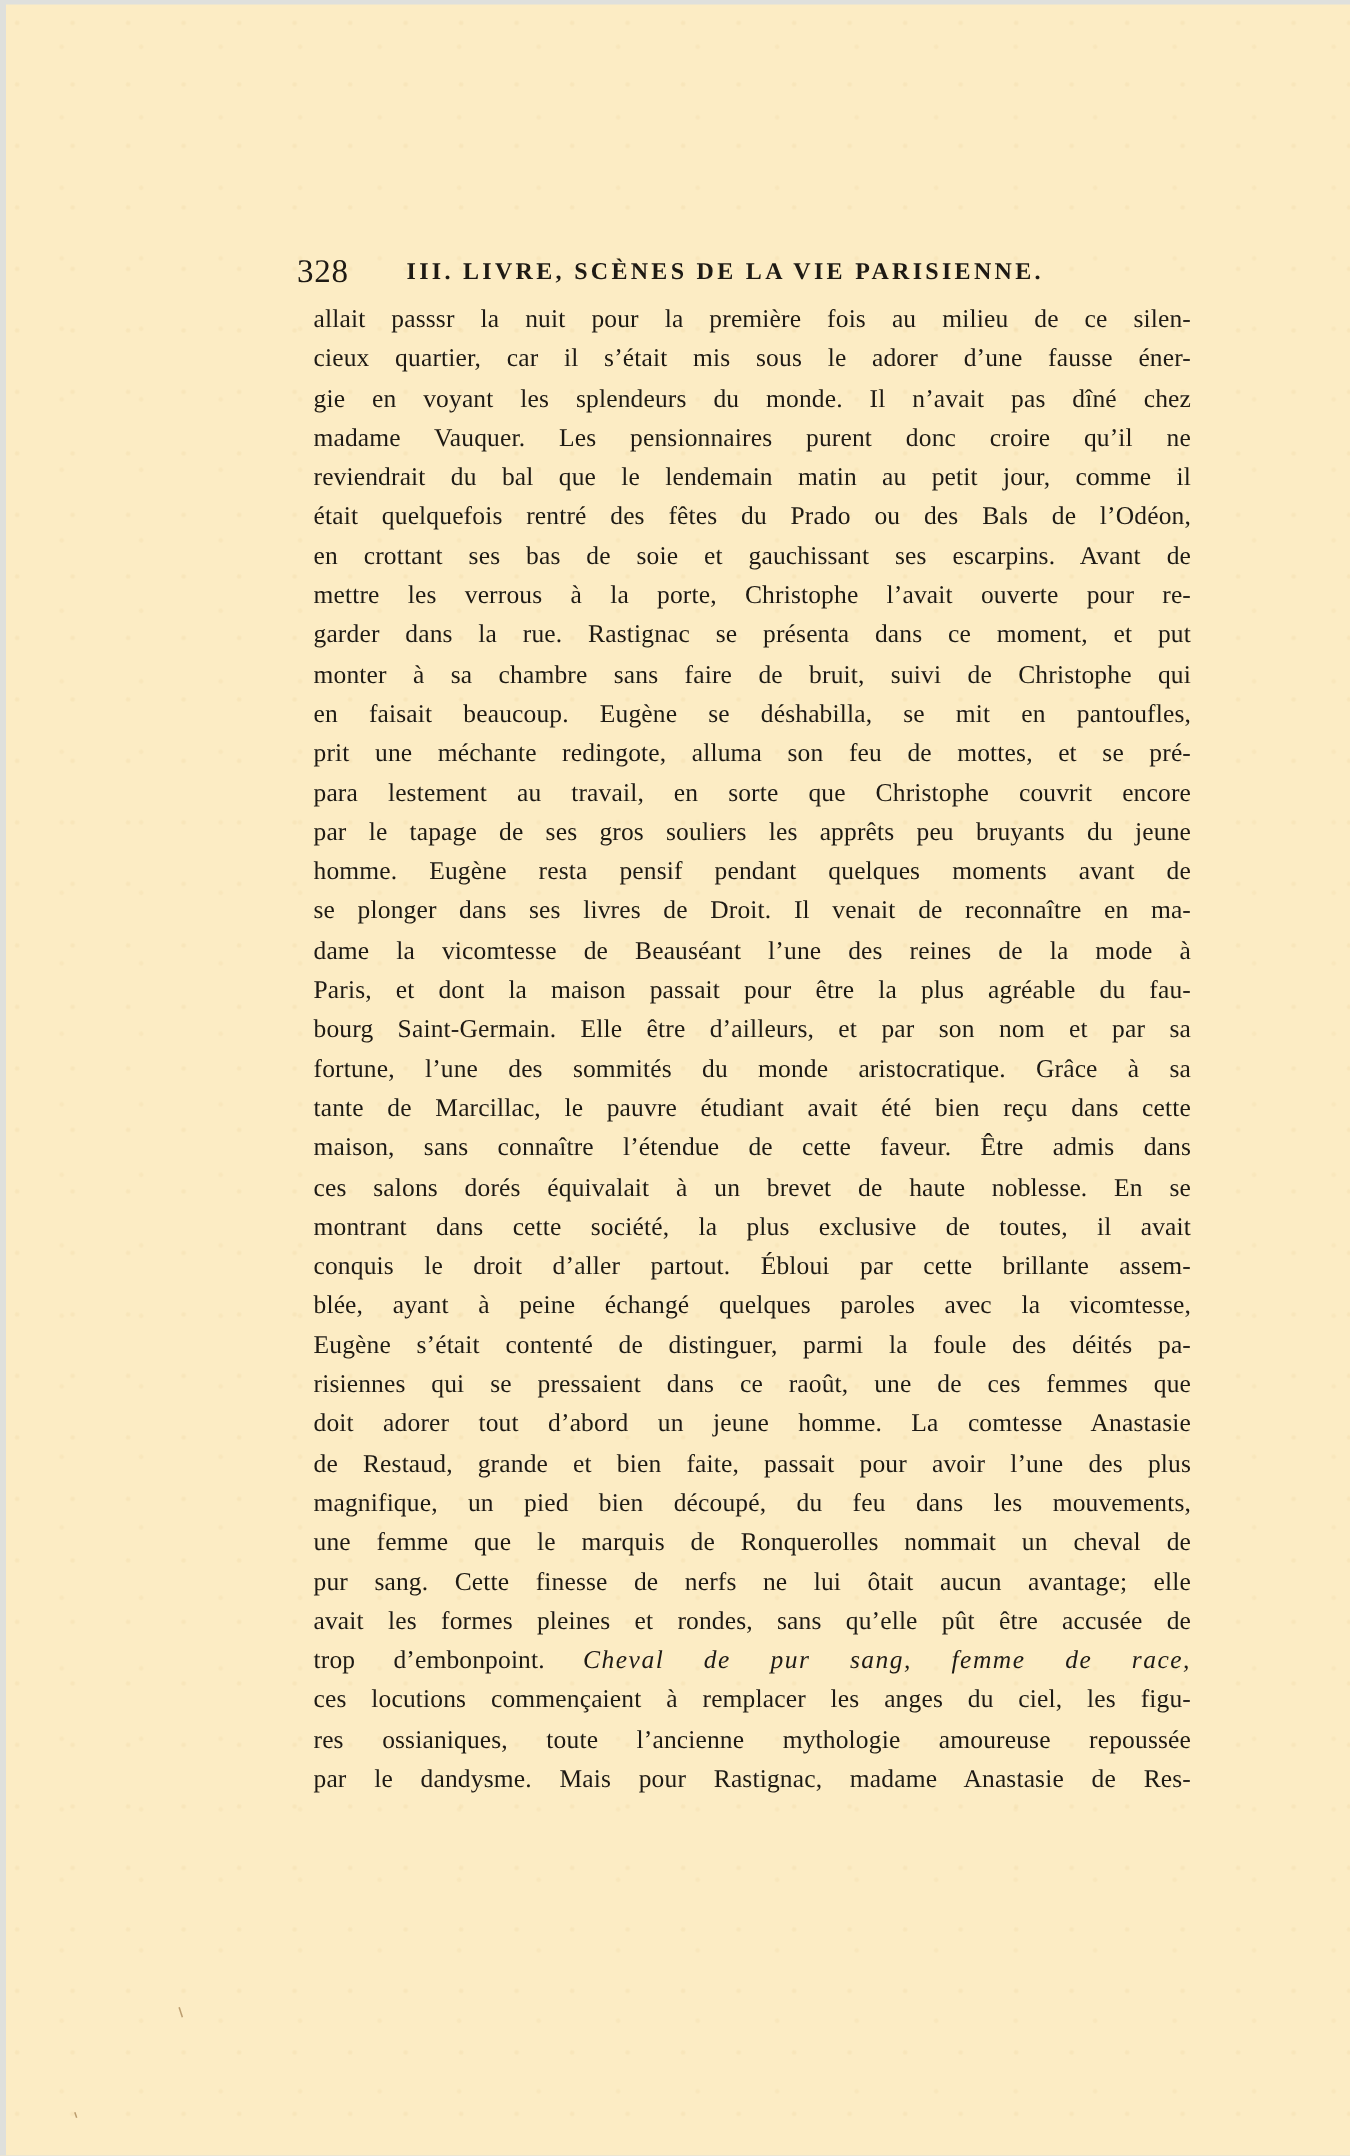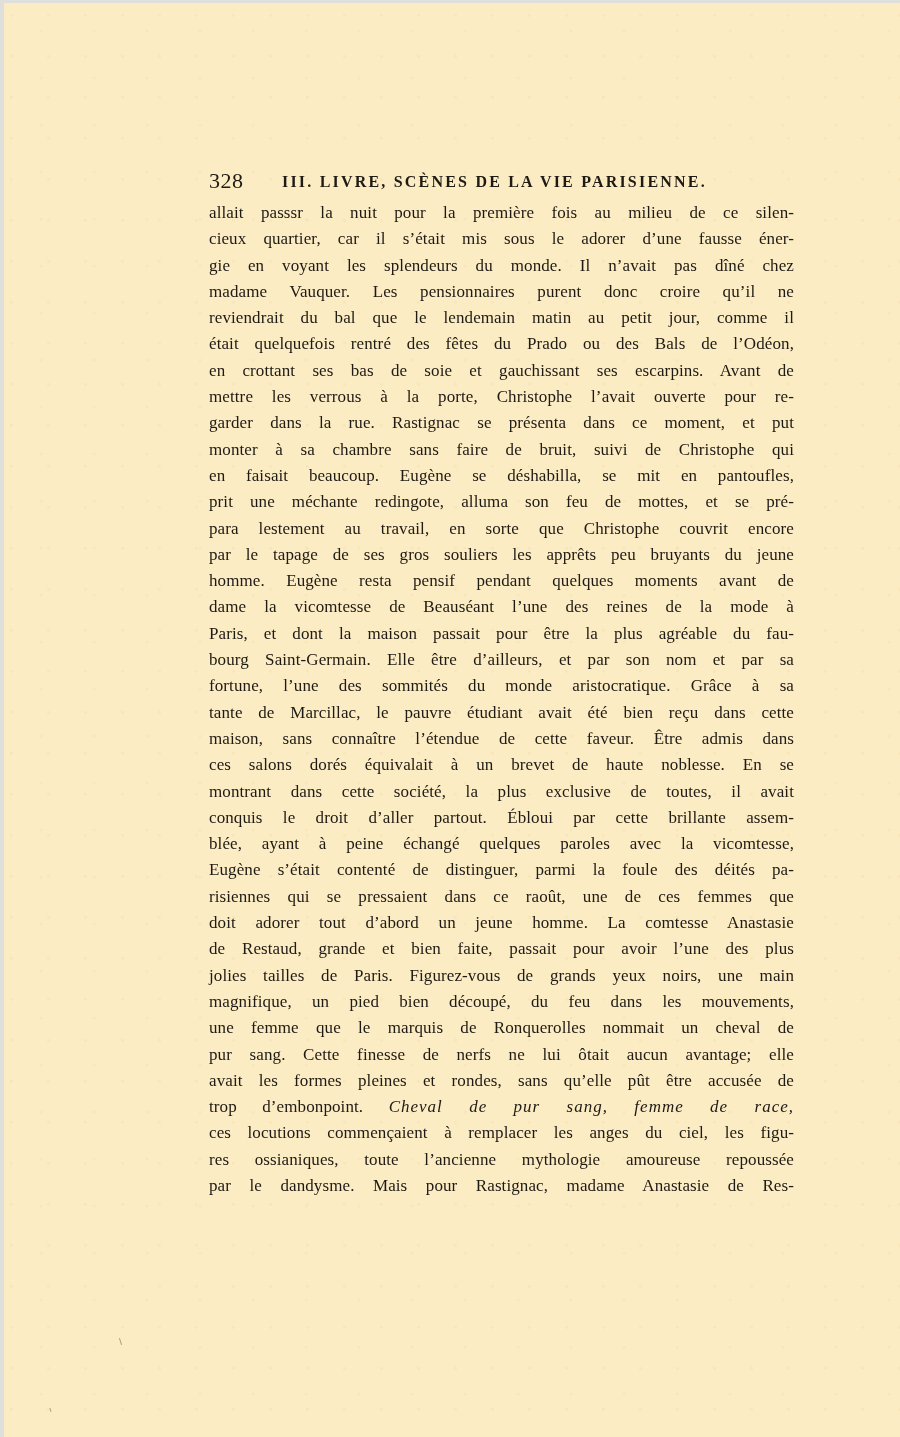--- a/index.html
+++ b/index.html
@@ -20,21 +20,21 @@
       width: 896px;
       height: 1434px;
       background: #fcecc4;
       background-image:
         radial-gradient(circle at 20% 30%, rgba(230,200,140,0.18) 0 1px, transparent 2px),
         radial-gradient(circle at 70% 60%, rgba(230,200,140,0.15) 0 1px, transparent 2px);
       background-size: 37px 41px, 53px 47px;
     }
     .running-head {
       position: absolute;
-      left: 205px;
+      left: 194px;
       top: 165px;
       width: 600px;
       height: 30px;
       font-family: "DejaVu Serif", serif;
       color: #1e1a14;
       white-space: nowrap;
     }
     .folio {
       position: absolute;
       left: 0;
@@ -102,35 +102,35 @@
         <div class="line">était quelquefois rentré des fêtes du Prado ou des Bals de l’Odéon,</div>
         <div class="line">en crottant ses bas de soie et gauchissant ses escarpins. Avant de</div>
         <div class="line">mettre les verrous à la porte, Christophe l’avait ouverte pour re-</div>
         <div class="line">garder dans la rue. Rastignac se présenta dans ce moment, et put</div>
         <div class="line">monter à sa chambre sans faire de bruit, suivi de Christophe qui</div>
         <div class="line">en faisait beaucoup. Eugène se déshabilla, se mit en pantoufles,</div>
         <div class="line">prit une méchante redingote, alluma son feu de mottes, et se pré-</div>
         <div class="line">para lestement au travail, en sorte que Christophe couvrit encore</div>
         <div class="line">par le tapage de ses gros souliers les apprêts peu bruyants du jeune</div>
         <div class="line">homme. Eugène resta pensif pendant quelques moments avant de</div>
+        <div class="line">se plonger dans ses livres de Droit. Il venait de reconnaître en ma-</div>
         <div class="line">dame la vicomtesse de Beauséant l’une des reines de la mode à</div>
         <div class="line">Paris, et dont la maison passait pour être la plus agréable du fau-</div>
         <div class="line">bourg Saint-Germain. Elle être d’ailleurs, et par son nom et par sa</div>
         <div class="line">fortune, l’une des sommités du monde aristocratique. Grâce à sa</div>
         <div class="line">tante de Marcillac, le pauvre étudiant avait été bien reçu dans cette</div>
         <div class="line">maison, sans connaître l’étendue de cette faveur. Être admis dans</div>
         <div class="line">ces salons dorés équivalait à un brevet de haute noblesse. En se</div>
         <div class="line">montrant dans cette société, la plus exclusive de toutes, il avait</div>
         <div class="line">conquis le droit d’aller partout. Ébloui par cette brillante assem-</div>
         <div class="line">blée, ayant à peine échangé quelques paroles avec la vicomtesse,</div>
         <div class="line">Eugène s’était contenté de distinguer, parmi la foule des déités pa-</div>
         <div class="line">risiennes qui se pressaient dans ce raoût, une de ces femmes que</div>
         <div class="line">doit adorer tout d’abord un jeune homme. La comtesse Anastasie</div>
         <div class="line">de Restaud, grande et bien faite, passait pour avoir l’une des plus</div>
-        <div class="line">jolies tailles de Paris. Figurez-vous de grands yeux noirs, une main</div>
         <div class="line">magnifique, un pied bien découpé, du feu dans les mouvements,</div>
         <div class="line">une femme que le marquis de Ronquerolles nommait un cheval de</div>
         <div class="line">pur sang. Cette finesse de nerfs ne lui ôtait aucun avantage; elle</div>
         <div class="line">avait les formes pleines et rondes, sans qu’elle pût être accusée de</div>
       </div>
     <div class="line"><span>trop d’embonpoint. </span><span class="italic">Cheval de pur sang, femme de race,</span></div>
     <div id="closing-container">
         <div class="line">ces locutions commençaient à remplacer les anges du ciel, les figu-</div>
         <div class="line">res ossianiques, toute l’ancienne mythologie amoureuse repoussée</div>
         <div class="line">par le dandysme. Mais pour Rastignac, madame Anastasie de Res-</div>

